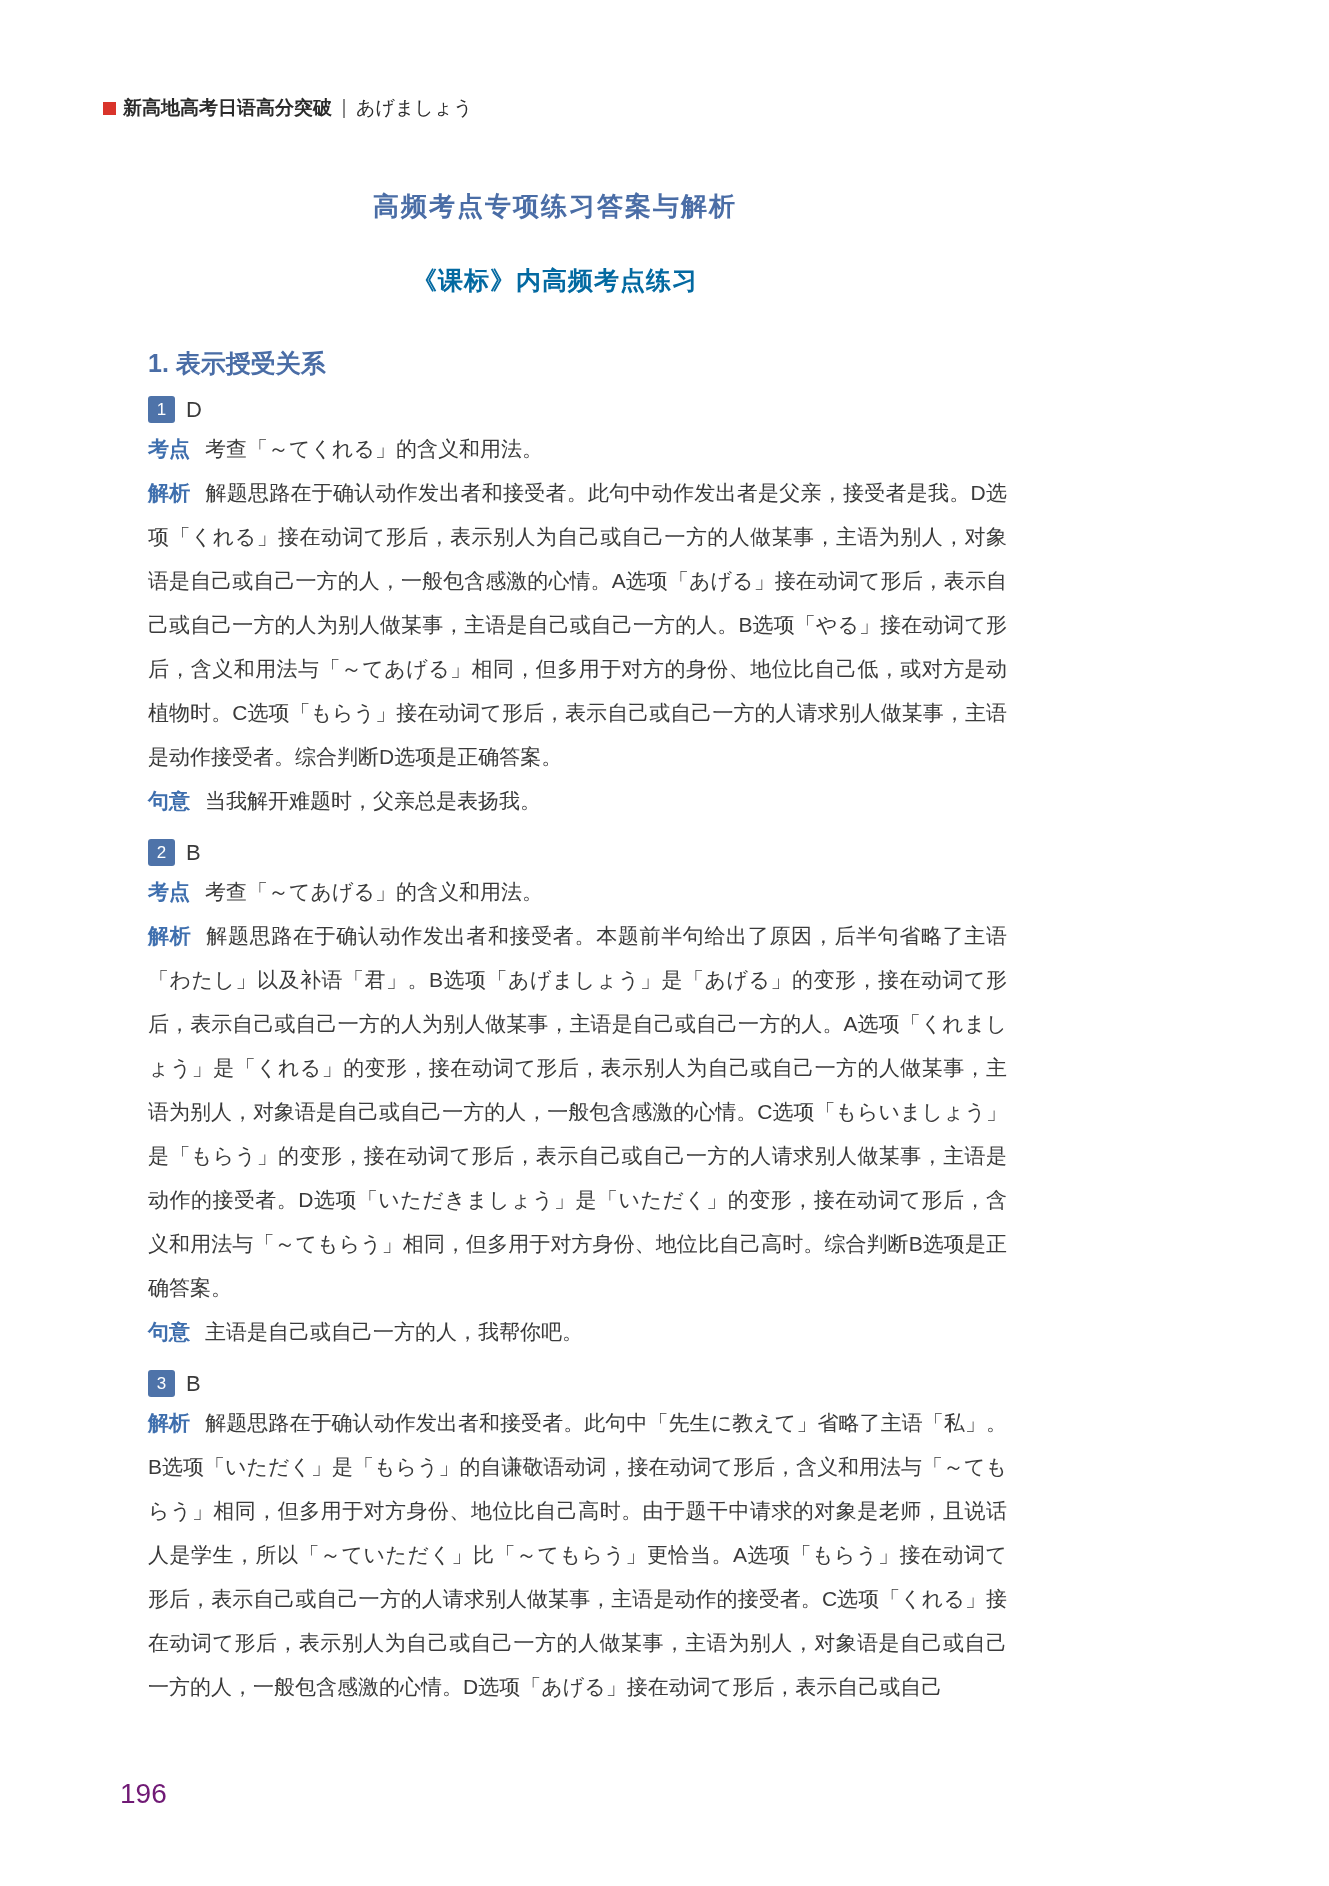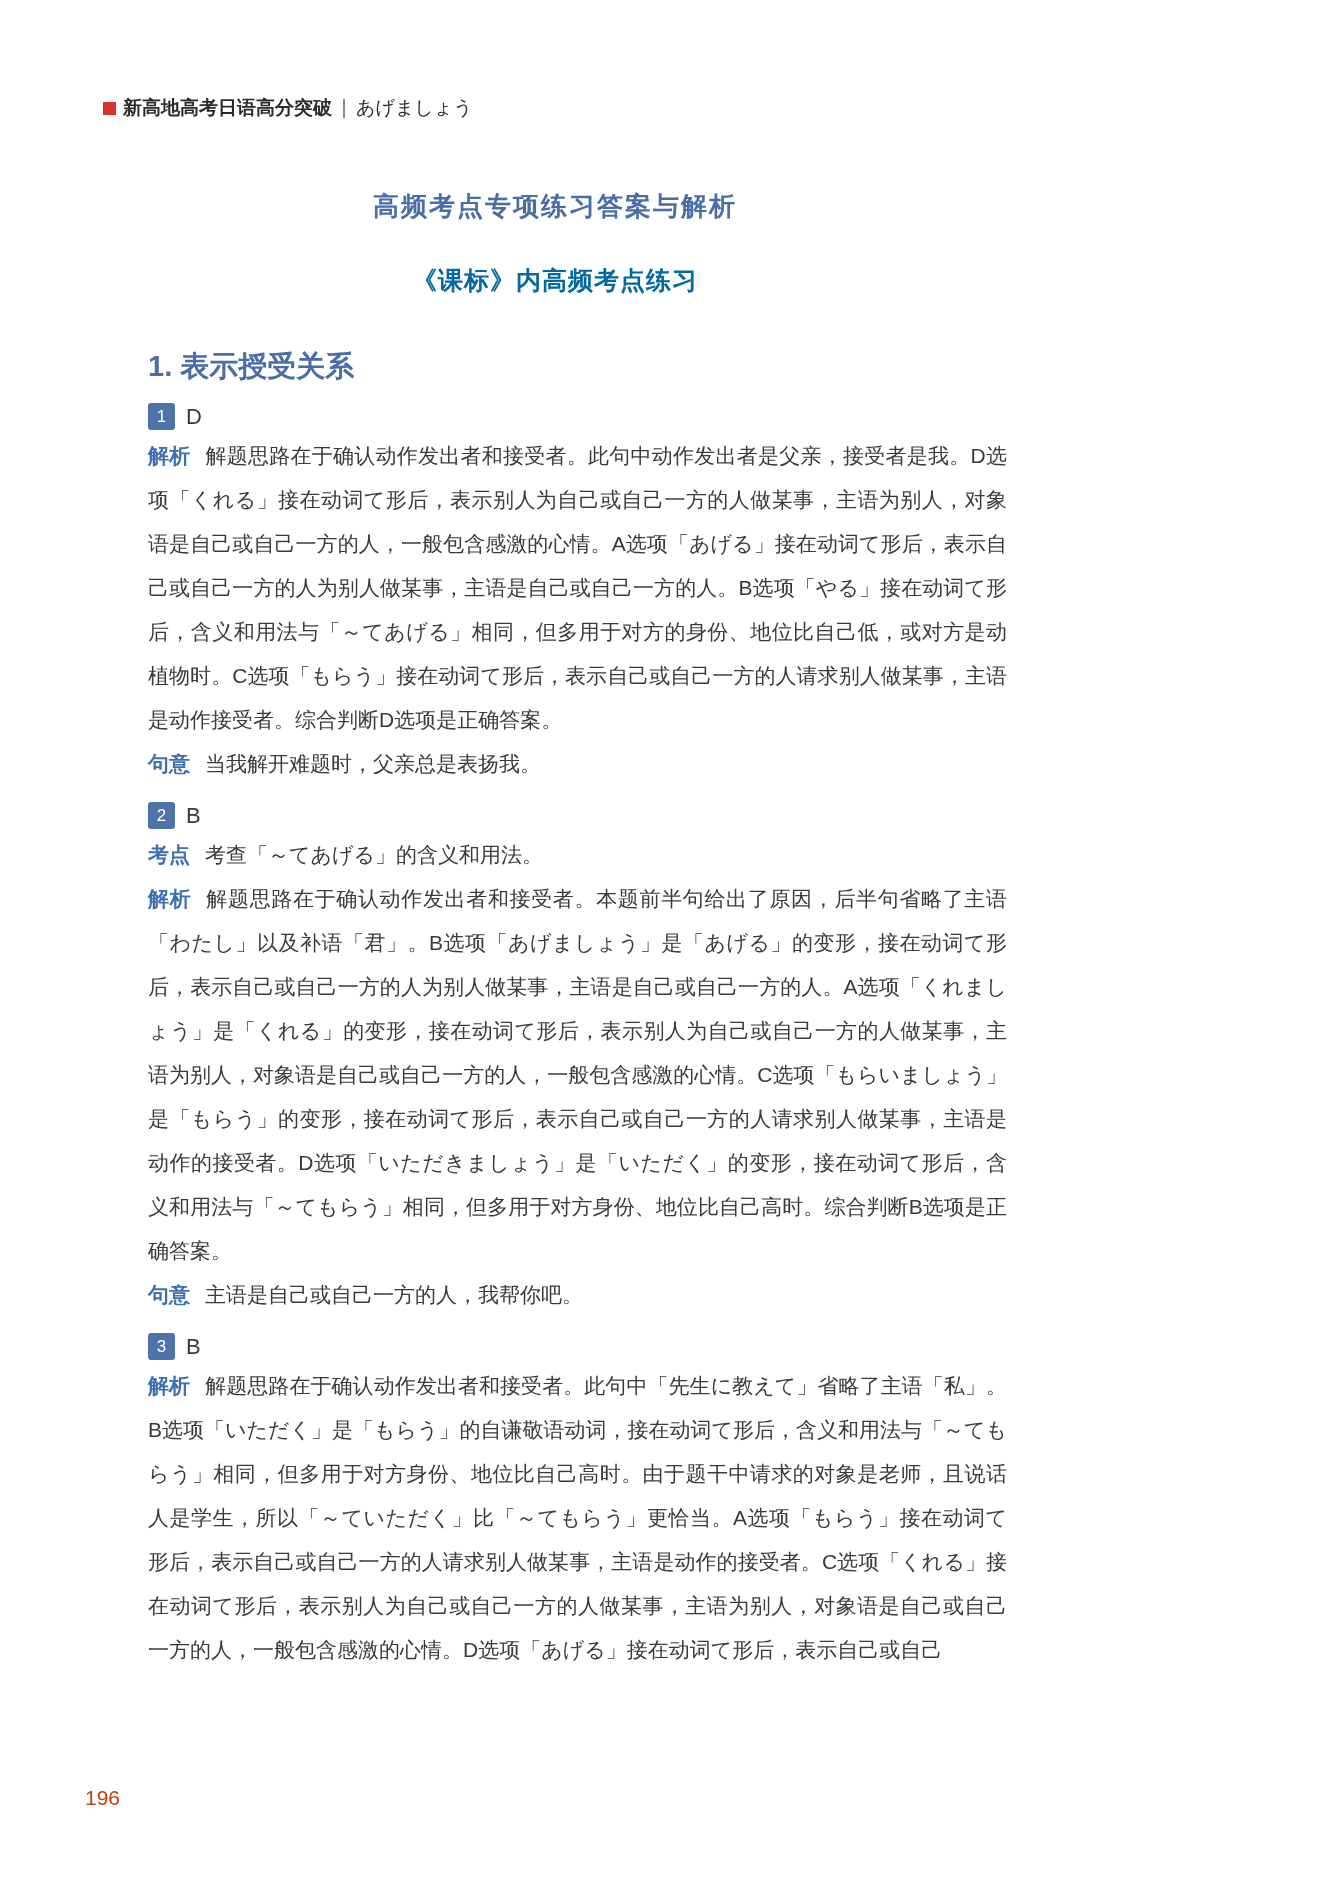--- a/index.html
+++ b/index.html
@@ -60,21 +60,21 @@
   }
 
   
   .content {
     margin-left: 45px;
     margin-right: 0;
   }
   .section-heading {
     margin: 50px 0 10px 0;
     color: #4a6da6;
-    font-size: 29px;
+    font-size: 25px;
     font-weight: bold;
   }
 
   
   .question { margin-top: 14px; }
   .answer-line {
     display: flex;
     align-items: center;
     margin: 16px 0 4px 0;
   }
@@ -103,24 +103,24 @@
   }
   .label {
     color: #3f6fae;
     font-weight: bold;
     margin-right: 15px;
   }
 
   
   .page-number {
     position: absolute;
-    left: 85px;
+    left: 120px;
     bottom: 76px;
-    font-size: 21px;
-    color: #c2410c;
+    font-size: 28px;
+    color: #701a75;
   }
 </style>
 </head>
 <body>
 
 <div class="page">
 
   <header class="page-header">
     <span class="red-square"></span>
     <span class="book-title">新高地高考日语高分突破</span>
@@ -133,20 +133,21 @@
 
   <div class="content">
 
     <h3 class="section-heading">1. 表示授受关系</h3>
 
     <section class="question">
       <div class="answer-line">
         <span class="badge">1</span>
         <span class="answer-letter">D</span>
       </div>
+      <p class="para"><span class="label">考点</span><span>考查「～てくれる」的含义和用法。</span></p>
       <p class="para"><span class="label">解析</span><span>解题思路在于确认动作发出者和接受者。此句中动作发出者是父亲，接受者是我。D选项「くれる」接在动词て形后，表示别人为自己或自己一方的人做某事，主语为别人，对象语是自己或自己一方的人，一般包含感激的心情。A选项「あげる」接在动词て形后，表示自己或自己一方的人为别人做某事，主语是自己或自己一方的人。B选项「やる」接在动词て形后，含义和用法与「～てあげる」相同，但多用于对方的身份、地位比自己低，或对方是动植物时。C选项「もらう」接在动词て形后，表示自己或自己一方的人请求别人做某事，主语是动作接受者。综合判断D选项是正确答案。</span></p>
       <p class="para"><span class="label">句意</span><span>当我解开难题时，父亲总是表扬我。</span></p>
     </section>
 
     <section class="question">
       <div class="answer-line">
         <span class="badge">2</span>
         <span class="answer-letter">B</span>
       </div>
       <p class="para"><span class="label">考点</span><span>考查「～てあげる」的含义和用法。</span></p>

